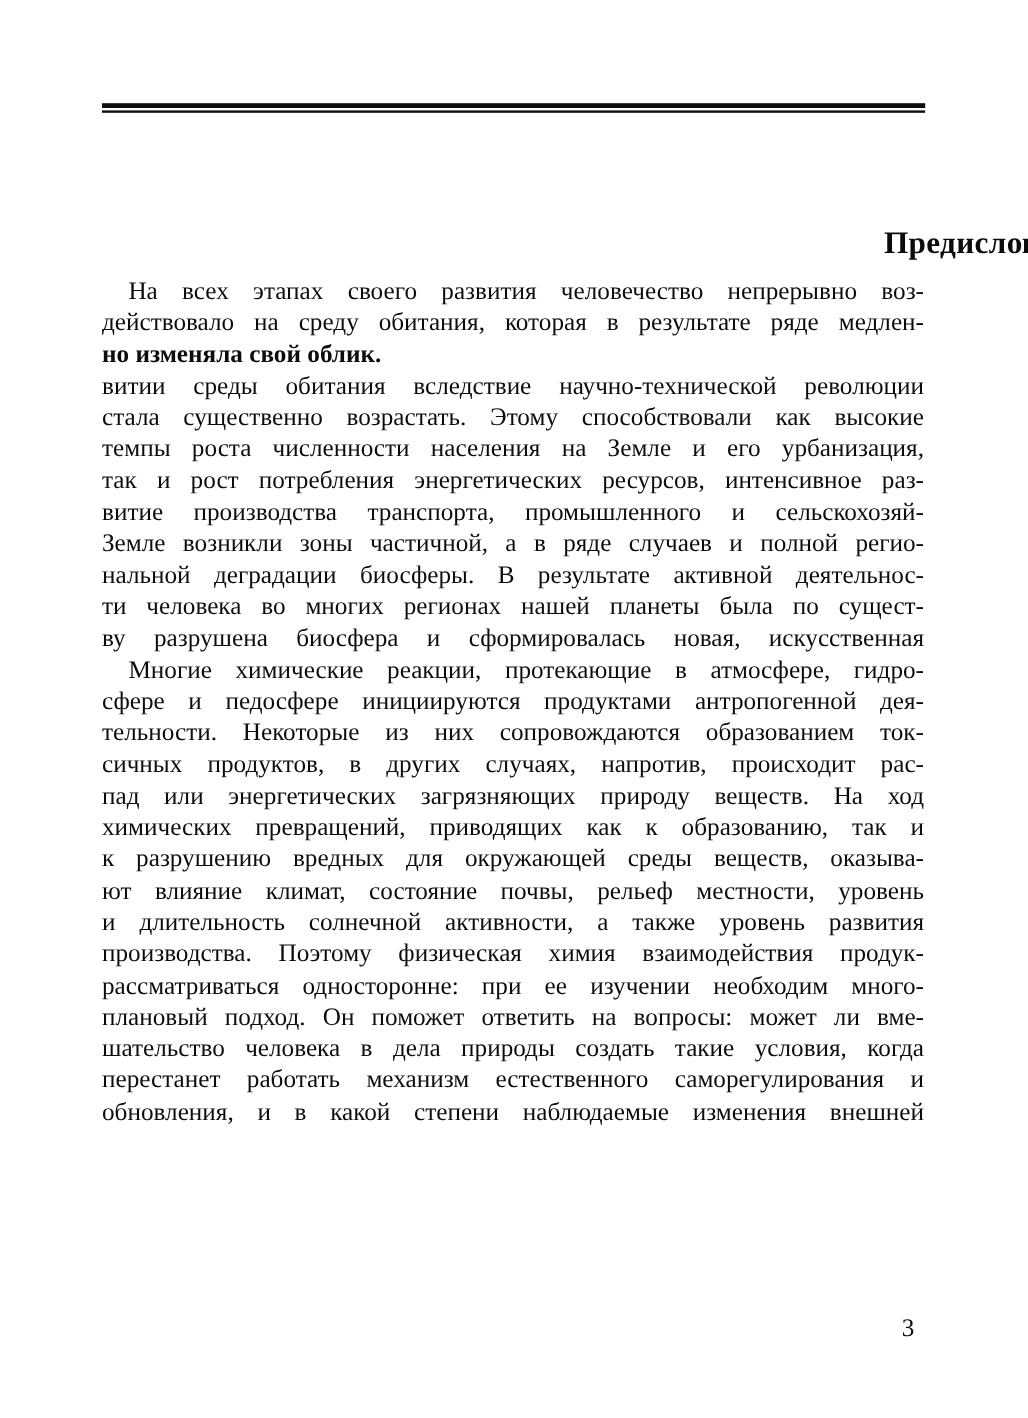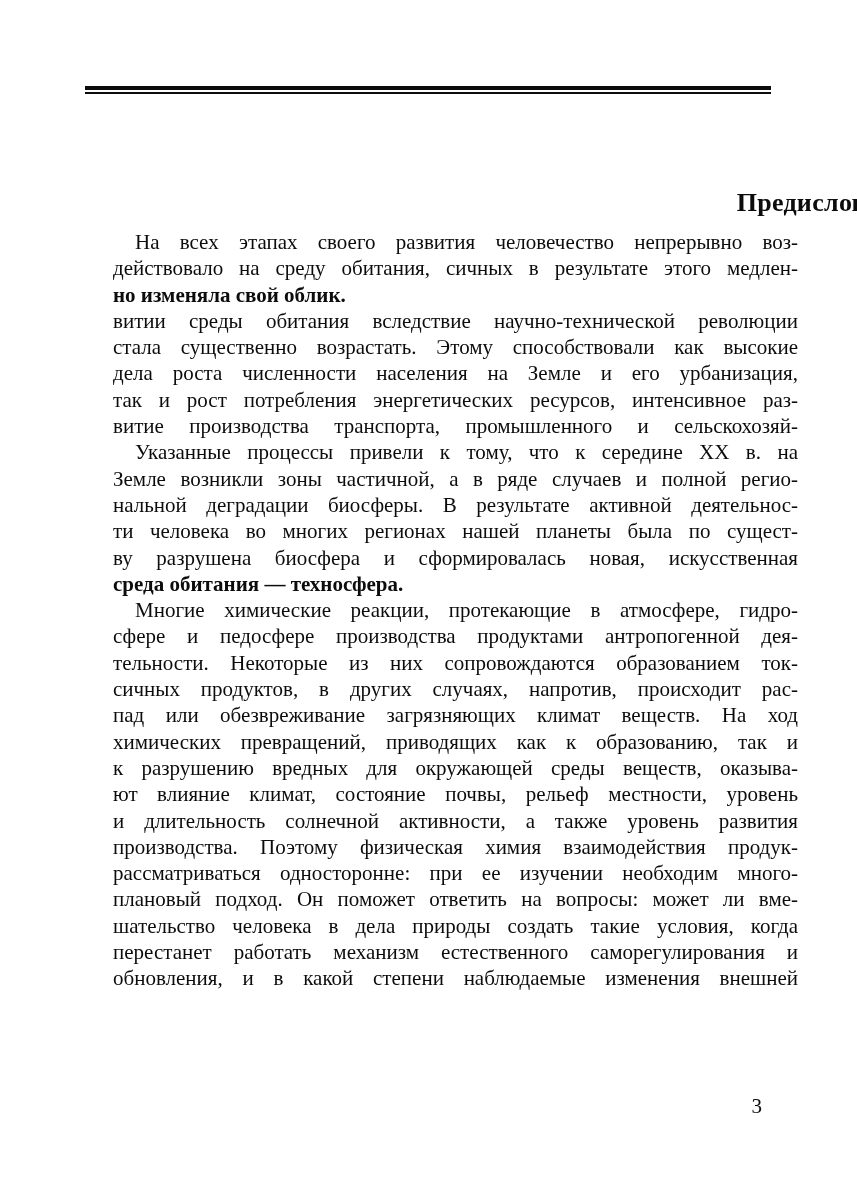--- a/index.html
+++ b/index.html
@@ -37,21 +37,20 @@
     letter-spacing: 0.3px;
     padding-left: 24px;
   }
   .body-text {
     position: absolute;
     left: 85px;
     top: 229px;
     width: 685px;
     font-size: 21px;
     line-height: 26.3px;
-    margin-left: 28px;
   }
   .paragraph { margin: 0; }
   .line {
     text-align: justify;
     text-align-last: justify;
     -moz-text-align-last: justify;
   }
   .line.first-line { text-indent: 22px; }
   .line.para-end {
     text-align-last: left;
@@ -69,44 +68,42 @@
 </style>
 </head>
 <body>
 
 <div class="page">
   <div class="header-rule"></div>
   <h1 class="page-title">Предисловие</h1>
   <div class="body-text" id="body-text">
       <div class="paragraph">
         <div class="line first-line">На всех этапах своего развития человечество непрерывно воз-</div>
-        <div class="line">действовало на среду обитания, сичных в результате этого медлен-</div>
+        <div class="line">действовало на среду обитания, которая в результате ряде медлен-</div>
         <div class="line para-end">но изменяла свой облик.</div>
       </div>
       <div class="paragraph">
         <div class="line">витии среды обитания вследствие научно-технической революции</div>
         <div class="line">стала существенно возрастать. Этому способствовали как высокие</div>
-        <div class="line">дела роста численности населения на Земле и его урбанизация,</div>
+        <div class="line">темпы роста численности населения на Земле и его урбанизация,</div>
         <div class="line">так и рост потребления энергетических ресурсов, интенсивное раз-</div>
         <div class="line">витие производства транспорта, промышленного и сельскохозяй-</div>
       </div>
       <div class="paragraph">
-        <div class="line first-line">Указанные процессы привели к тому, что к середине XX в. на</div>
         <div class="line">Земле возникли зоны частичной, а в ряде случаев и полной регио-</div>
         <div class="line">нальной деградации биосферы. В результате активной деятельнос-</div>
         <div class="line">ти человека во многих регионах нашей планеты была по сущест-</div>
         <div class="line">ву разрушена биосфера и сформировалась новая, искусственная</div>
-        <div class="line para-end">среда обитания — техносфера.</div>
       </div>
       <div class="paragraph">
         <div class="line first-line">Многие химические реакции, протекающие в атмосфере, гидро-</div>
-        <div class="line">сфере и педосфере производства продуктами антропогенной дея-</div>
+        <div class="line">сфере и педосфере инициируются продуктами антропогенной дея-</div>
         <div class="line">тельности. Некоторые из них сопровождаются образованием ток-</div>
         <div class="line">сичных продуктов, в других случаях, напротив, происходит рас-</div>
-        <div class="line">пад или обезвреживание загрязняющих климат веществ. На ход</div>
+        <div class="line">пад или энергетических загрязняющих природу веществ. На ход</div>
         <div class="line">химических превращений, приводящих как к образованию, так и</div>
         <div class="line">к разрушению вредных для окружающей среды веществ, оказыва-</div>
         <div class="line">ют влияние климат, состояние почвы, рельеф местности, уровень</div>
         <div class="line">и длительность солнечной активности, а также уровень развития</div>
         <div class="line">производства. Поэтому физическая химия взаимодействия продук-</div>
         <div class="line">рассматриваться односторонне: при ее изучении необходим много-</div>
         <div class="line">плановый подход. Он поможет ответить на вопросы: может ли вме-</div>
         <div class="line">шательство человека в дела природы создать такие условия, когда</div>
         <div class="line">перестанет работать механизм естественного саморегулирования и</div>
         <div class="line">обновления, и в какой степени наблюдаемые изменения внешней</div>

